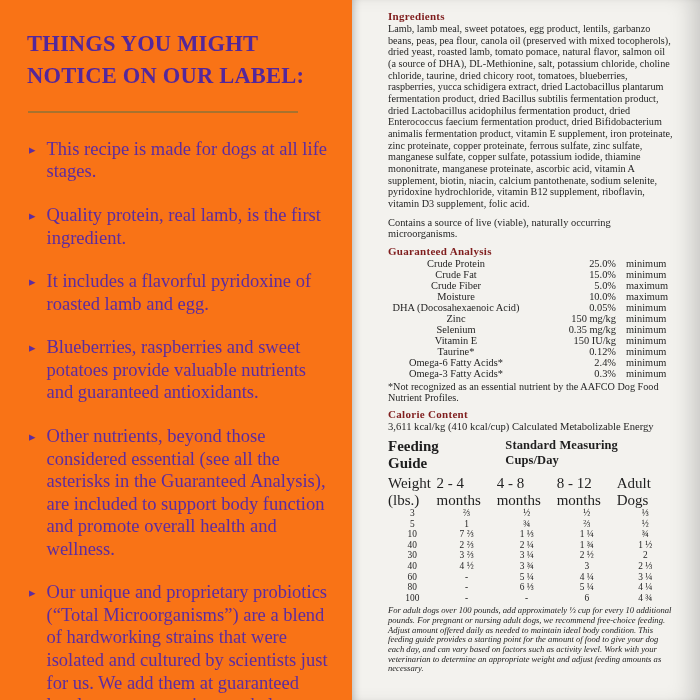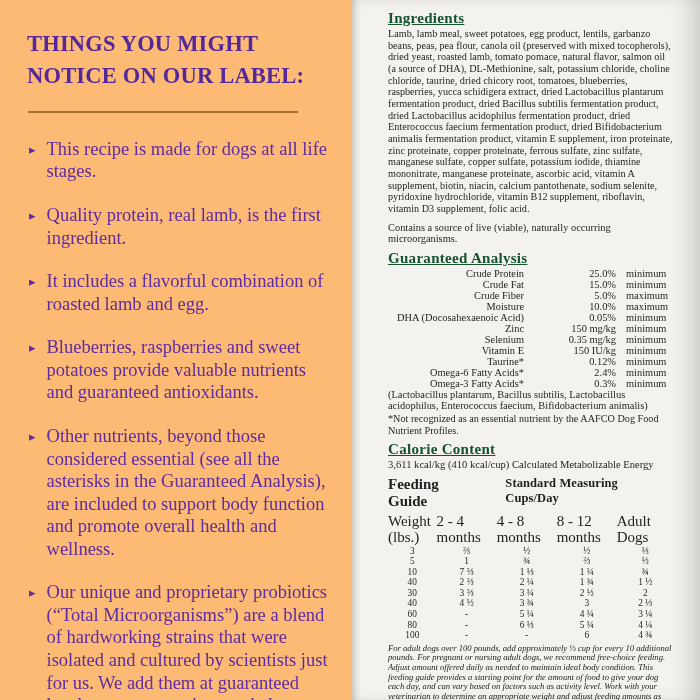--- a/index.html
+++ b/index.html
@@ -3,21 +3,21 @@
 <meta charset="utf-8">
 <style>
   * { margin:0; padding:0; box-sizing:border-box; }
   html,body { width:700px; height:700px; }
   body { font-family:"Liberation Serif", serif; }
   .page { width:700px; height:700px; display:flex; overflow:hidden; background:#f3f2ee; }
 
   
   .left-panel {
     width:352px; height:700px; flex:0 0 352px;
-    background:#fdba74;
+    background:#f97316;
     padding:28px 22px 0 27px;
   }
   .left-heading {
     font-size:22.5px; font-weight:bold; color:#54279b;
     line-height:1.42; letter-spacing:.2px;
   }
   .divider {
     height:2px; background:#a8722e; width:270px;
     margin:19px 0 0 1px; border:none;
   }
@@ -33,28 +33,28 @@
   }
 
   
   .label-panel {
     flex:1; height:700px; position:relative;
     background:#f3f2ee;
     box-shadow: inset 7px 0 9px -6px rgba(0,0,0,.28), inset -18px 0 24px -12px rgba(0,0,0,.20);
     padding:10px 26px 0 36px;
     color:#1f1f1f;
   }
-  .sec-heading { font-size:15px; font-weight:bold; letter-spacing:.3px; color:#14532d;text-decoration:underline; }
+  .sec-heading { font-size:11px; font-weight:bold; letter-spacing:.3px; color:#7f1d1d; }
   .ing-body { font-size:10.2px; line-height:1.145; margin-top:1px; }
   .contains-note { font-size:10.4px; margin-top:7px; }
 
   .ga { margin-top:6px; }
   .ga-rows { margin-top:1px; }
   .ga-row { display:grid; grid-template-columns:1fr 92px 58px; font-size:10.4px; line-height:1.06; }
-  .ga-name { text-align:right; }
+  .ga-name { text-align:center; }
   .ga-value { text-align:right; }
   .ga-qual { text-align:left; padding-left:10px; }
   .ga-total { display:grid; grid-template-columns:132px 1fr; font-size:10.4px; line-height:1.06; }
   .ga-total-value { text-align:right; padding-right:0; }
   .ga-paren { font-size:10.4px; line-height:1.08; }
   .ga-footnote { font-size:10.2px; line-height:1.1; margin-top:2px; }
 
   .calorie { margin-top:5px; }
   .calorie-line { font-size:10.6px; margin-top:1px; }
 
@@ -79,21 +79,21 @@
         <div class="notice-item">
           <span class="notice-marker">▸</span>
           <span class="notice-text">This recipe is made for dogs at all life stages.</span>
         </div>
         <div class="notice-item">
           <span class="notice-marker">▸</span>
           <span class="notice-text">Quality protein, real lamb, is the first ingredient.</span>
         </div>
         <div class="notice-item">
           <span class="notice-marker">▸</span>
-          <span class="notice-text">It includes a flavorful combination of roasted lamb and egg.</span>
+          <span class="notice-text">It includes a flavorful pyridoxine of roasted lamb and egg.</span>
         </div>
         <div class="notice-item">
           <span class="notice-marker">▸</span>
           <span class="notice-text">Blueberries, raspberries and sweet potatoes provide valuable nutrients and guaranteed antioxidants.</span>
         </div>
         <div class="notice-item">
           <span class="notice-marker">▸</span>
           <span class="notice-text">Other nutrients, beyond those considered essential (see all the asterisks in the Guaranteed Analysis), are included to support body function and promote overall health and wellness.</span>
         </div>
         <div class="notice-item">
@@ -163,21 +163,20 @@
             <span class="ga-name">Omega-6 Fatty Acids*</span>
             <span class="ga-value">2.4%</span>
             <span class="ga-qual">minimum</span>
           </div>
           <div class="ga-row">
             <span class="ga-name">Omega-3 Fatty Acids*</span>
             <span class="ga-value">0.3%</span>
             <span class="ga-qual">minimum</span>
           </div>
         </div>
-      <div class="ga-paren">(Lactobacillus plantarum, Bacillus subtilis, Lactobacillus acidophilus, Enterococcus faecium, Bifidobacterium animalis)</div>
       <div class="ga-footnote">*Not recognized as an essential nutrient by the AAFCO Dog Food Nutrient Profiles.</div>
     </div>
 
     <div class="calorie">
       <div class="sec-heading">Calorie Content</div>
       <div class="calorie-line">3,611 kcal/kg (410 kcal/cup) Calculated Metabolizable Energy</div>
     </div>
 
     <div class="fg">
       <div class="fg-headrow">

